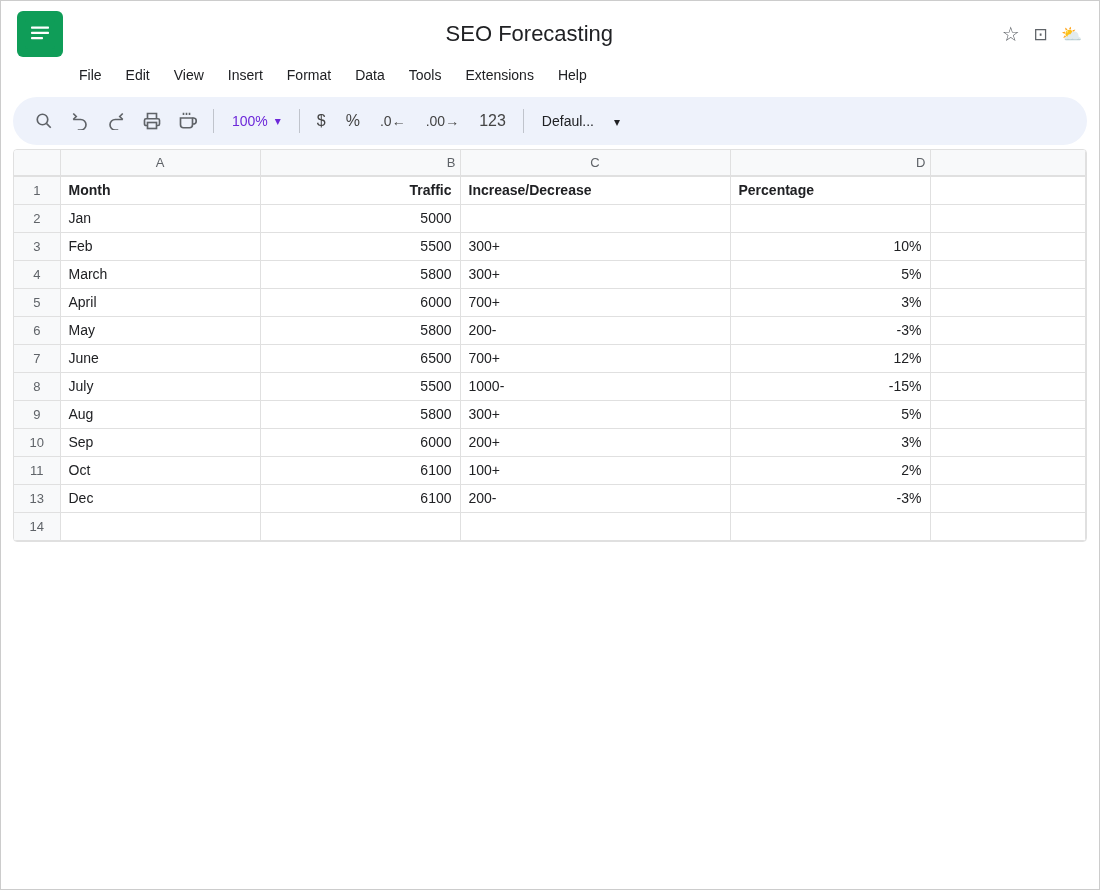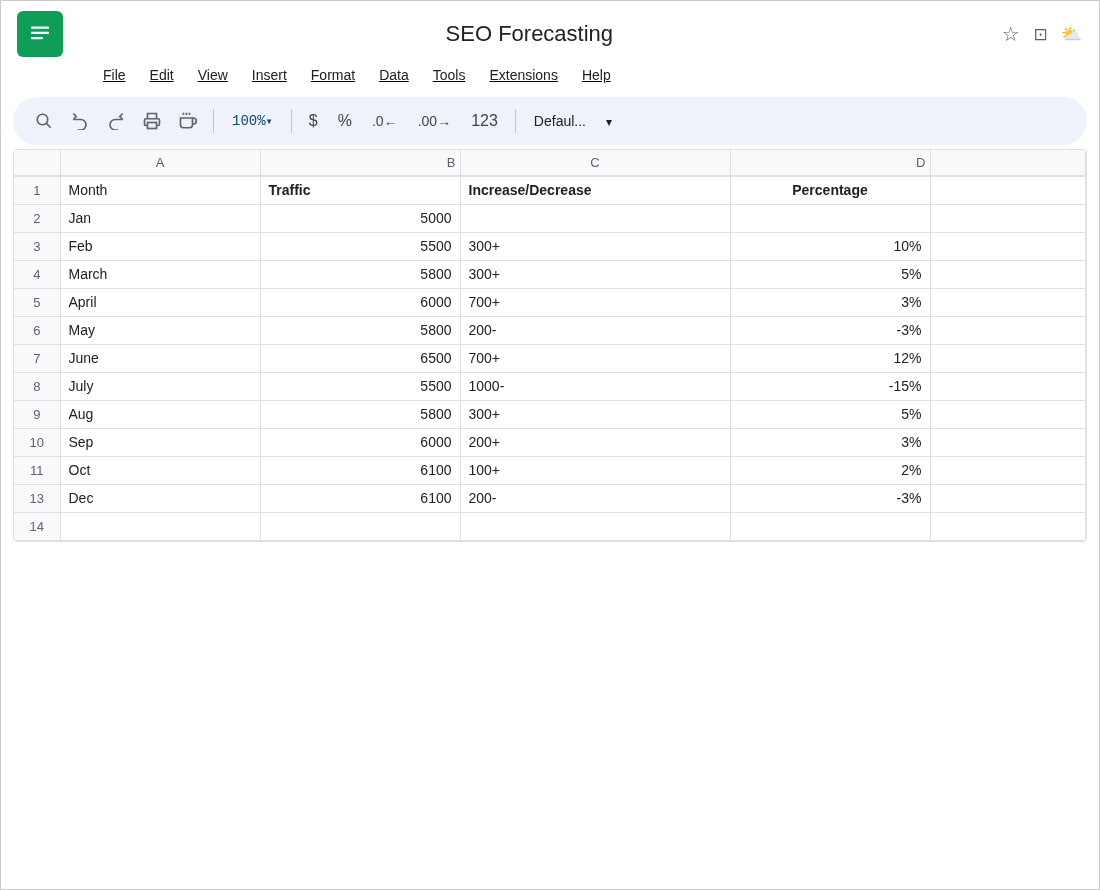--- a/index.html
+++ b/index.html
@@ -43,24 +43,23 @@
       align-items: center;
       gap: 14px;
       color: #5f6368;
       font-size: 20px;
     }
 
     
     .menu-bar {
       display: flex;
       align-items: center;
-      padding: 2px 16px 6px 92px;
+      padding: 2px 16px 6px 68px;
       gap: 4px;
       background: #fff;
-      text-decoration: underline;
     }
     .menu-item {
       font-size: 14px;
       color: #202124;
       padding: 4px 10px;
       border-radius: 4px;
       cursor: pointer;
       white-space: nowrap;
     }
 
@@ -87,29 +86,28 @@
     }
     .toolbar-divider {
       width: 1px;
       height: 24px;
       background: #c0c4cc;
       margin: 0 4px;
     }
     .zoom-btn {
       display: flex;
       align-items: center;
-      gap: 0;
+      gap: 7px;
       font-size: 14px;
-      color: #0c4a6e;
+      color: #6d28d9;
       padding: 4px 8px;
       border-radius: 4px;
       cursor: pointer;
       border: none;
       background: transparent;
-      font-family: Liberation Mono, monospace;
     }
     .toolbar-text-btn {
       font-size: 16px;
       color: #444;
       padding: 4px 7px;
       cursor: pointer;
       border-radius: 4px;
       border: none;
       background: transparent;
     }
@@ -280,24 +278,24 @@
         <th class="col-header col-a">A</th>
         <th class="col-header col-b">B</th>
         <th class="col-header col-c">C</th>
         <th class="col-header col-d">D</th>
         <th class="col-header col-e"></th>
       </tr>
     </thead>
     <tbody id="table-body">
     <tr>
           <td class="row-num">1</td>
-          <td class="col-a" style="font-weight: 400;">Month</td>
-          <td class="col-b text-right" style="font-weight: 700; text-align: left;">Traffic</td>
+          <td class="col-a" style="font-weight: 700;">Month</td>
+          <td class="col-b text-right" style="font-weight: 700; text-align: right;">Traffic</td>
           <td class="col-c" style="font-weight: 700; margin-top: 19px;">Increase/Decrease</td>
-          <td class="col-d text-right" style="font-weight: 700; text-align: center;">Percentage</td>
+          <td class="col-d text-right" style="font-weight: 700; text-align: left;">Percentage</td>
           <td class="col-e"></td>
         </tr>
         <tr>
           <td class="row-num">2</td>
           <td class="col-a">Jan</td>
           <td class="col-b text-right">5000</td>
           <td class="col-c"></td>
           <td class="col-d text-right"></td>
           <td class="col-e"></td>
         </tr>

